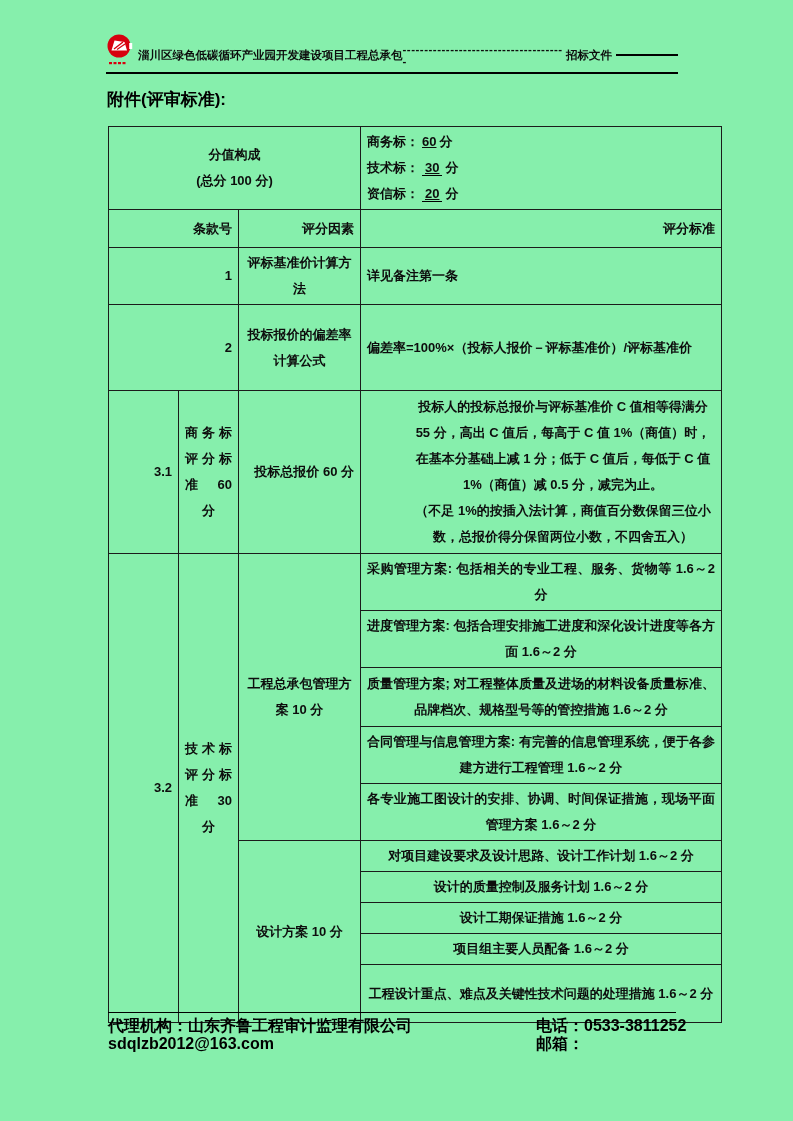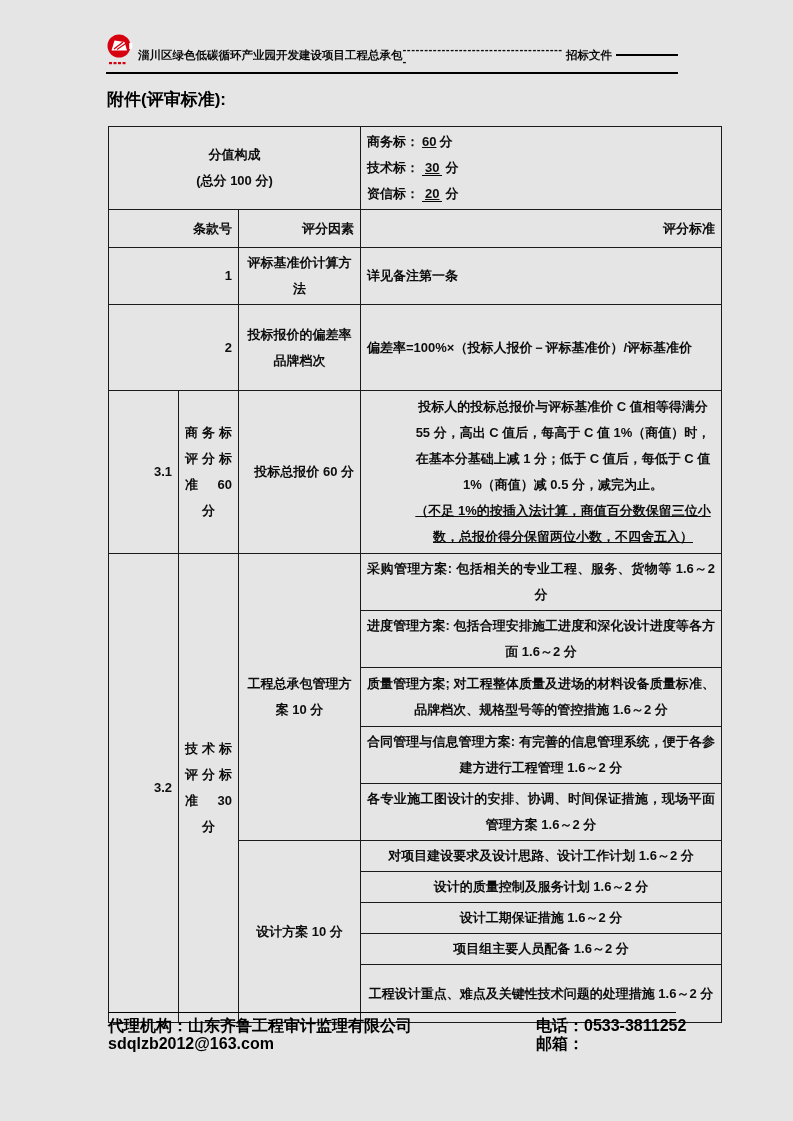--- a/index.html
+++ b/index.html
@@ -1,20 +1,20 @@
 <!DOCTYPE html>
 <html><head>
 <meta charset="utf-8">
 <style>
   * { margin:0; padding:0; box-sizing:border-box; }
   html,body { background:#ffffff; }
   .page {
     position:relative;
     width:793px; height:1121px;
-    background:#e5e5e5;
+    background:#86efac;
     font-family:"Liberation Sans","DejaVu Sans",sans-serif;
     font-weight:700;
     color:#0d0d0d;
   }
 
   
   .hdr {
     position:absolute; left:106px; top:38px; width:572px; height:36px;
     border-bottom:2.5px solid #000;
     display:flex; align-items:center;
@@ -65,21 +65,21 @@
   tr.h29 > td{height:29px}
   tr.h30 > td{height:30px}
   tr.h58 > td{height:58px}
 
   .comp-line { text-align:left; }
   .comp-score { margin-left:3px;text-decoration:underline; }
   .comp-score.u { border-bottom:1.5px solid #000; padding:0 3px; }
   .comp-unit { margin-left:3px; }
 
   .std-p { text-align:center;margin-left:44px; }
-  .std-p + .std-p { margin-top:0px;text-decoration:underline; }
+  .std-p + .std-p { margin-top:0px; }
 
   
   .ftr {
     position:absolute; left:108px; top:1012px; width:568px;
     border-top:1.5px solid #000;
     padding-top:4px;
     font-size:16px; line-height:18px; color:#000;
   }
   .ftr-right { position:absolute; left:428px; top:4px; }
   .ftr-line { white-space:pre; }
@@ -143,21 +143,21 @@
     <tr class="h52">
       <td colspan="2" class="ctr">1</td>
       <td class="cc pad-lg">评标基准价计算方法</td>
       <td class="lft">详见备注第一条</td>
     </tr>
 
     <tr class="h86">
       <td colspan="2" class="ctr">2</td>
       <td class="cc pad-lg">
         <div>投标报价的偏差率</div>
-        <div>品牌档次</div>
+        <div>计算公式</div>
       </td>
       <td class="lft">偏差率=100%×（投标人报价－评标基准价）/评标基准价</td>
     </tr>
 
     <tr class="h163">
       <td class="ctr">3.1</td>
       <td class="cat">商务标评分标准 60 分</td>
       <td class="ctr nowrap">投标总报价 60 分</td>
       <td class="lft">
         <div class="std-p">投标人的投标总报价与评标基准价 C 值相等得满分 55 分，高出 C 值后，每高于 C 值 1%（商值）时，在基本分基础上减 1 分；低于 C 值后，每低于 C 值 1%（商值）减 0.5 分，减完为止。</div>

